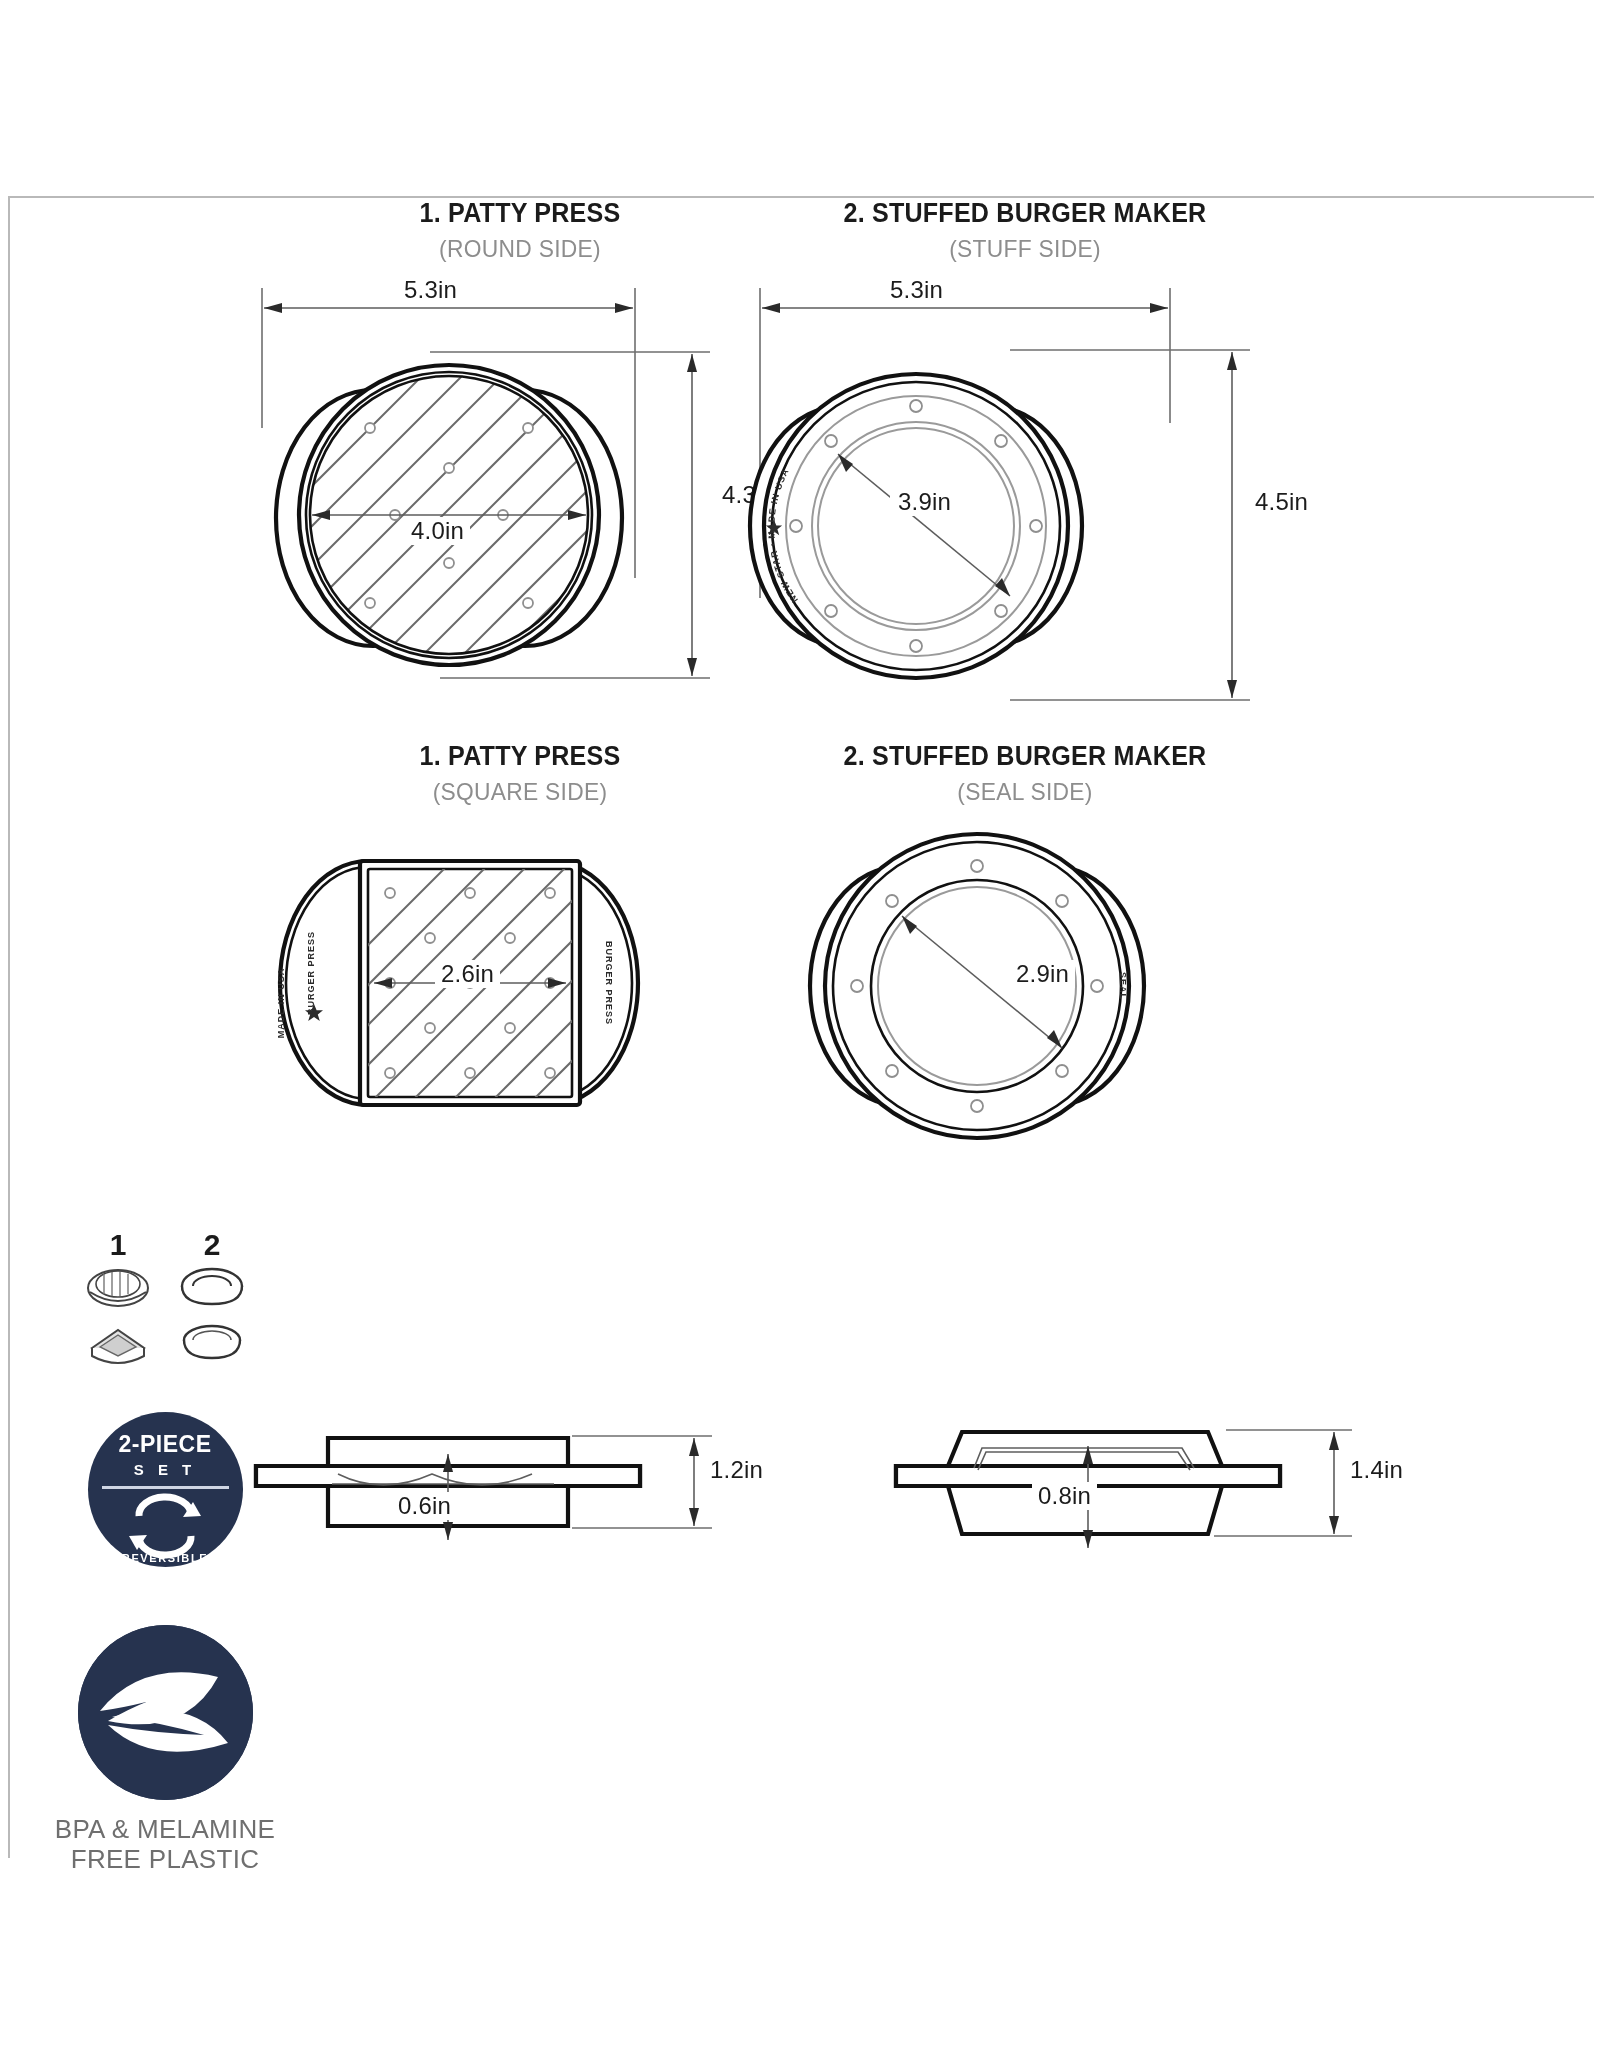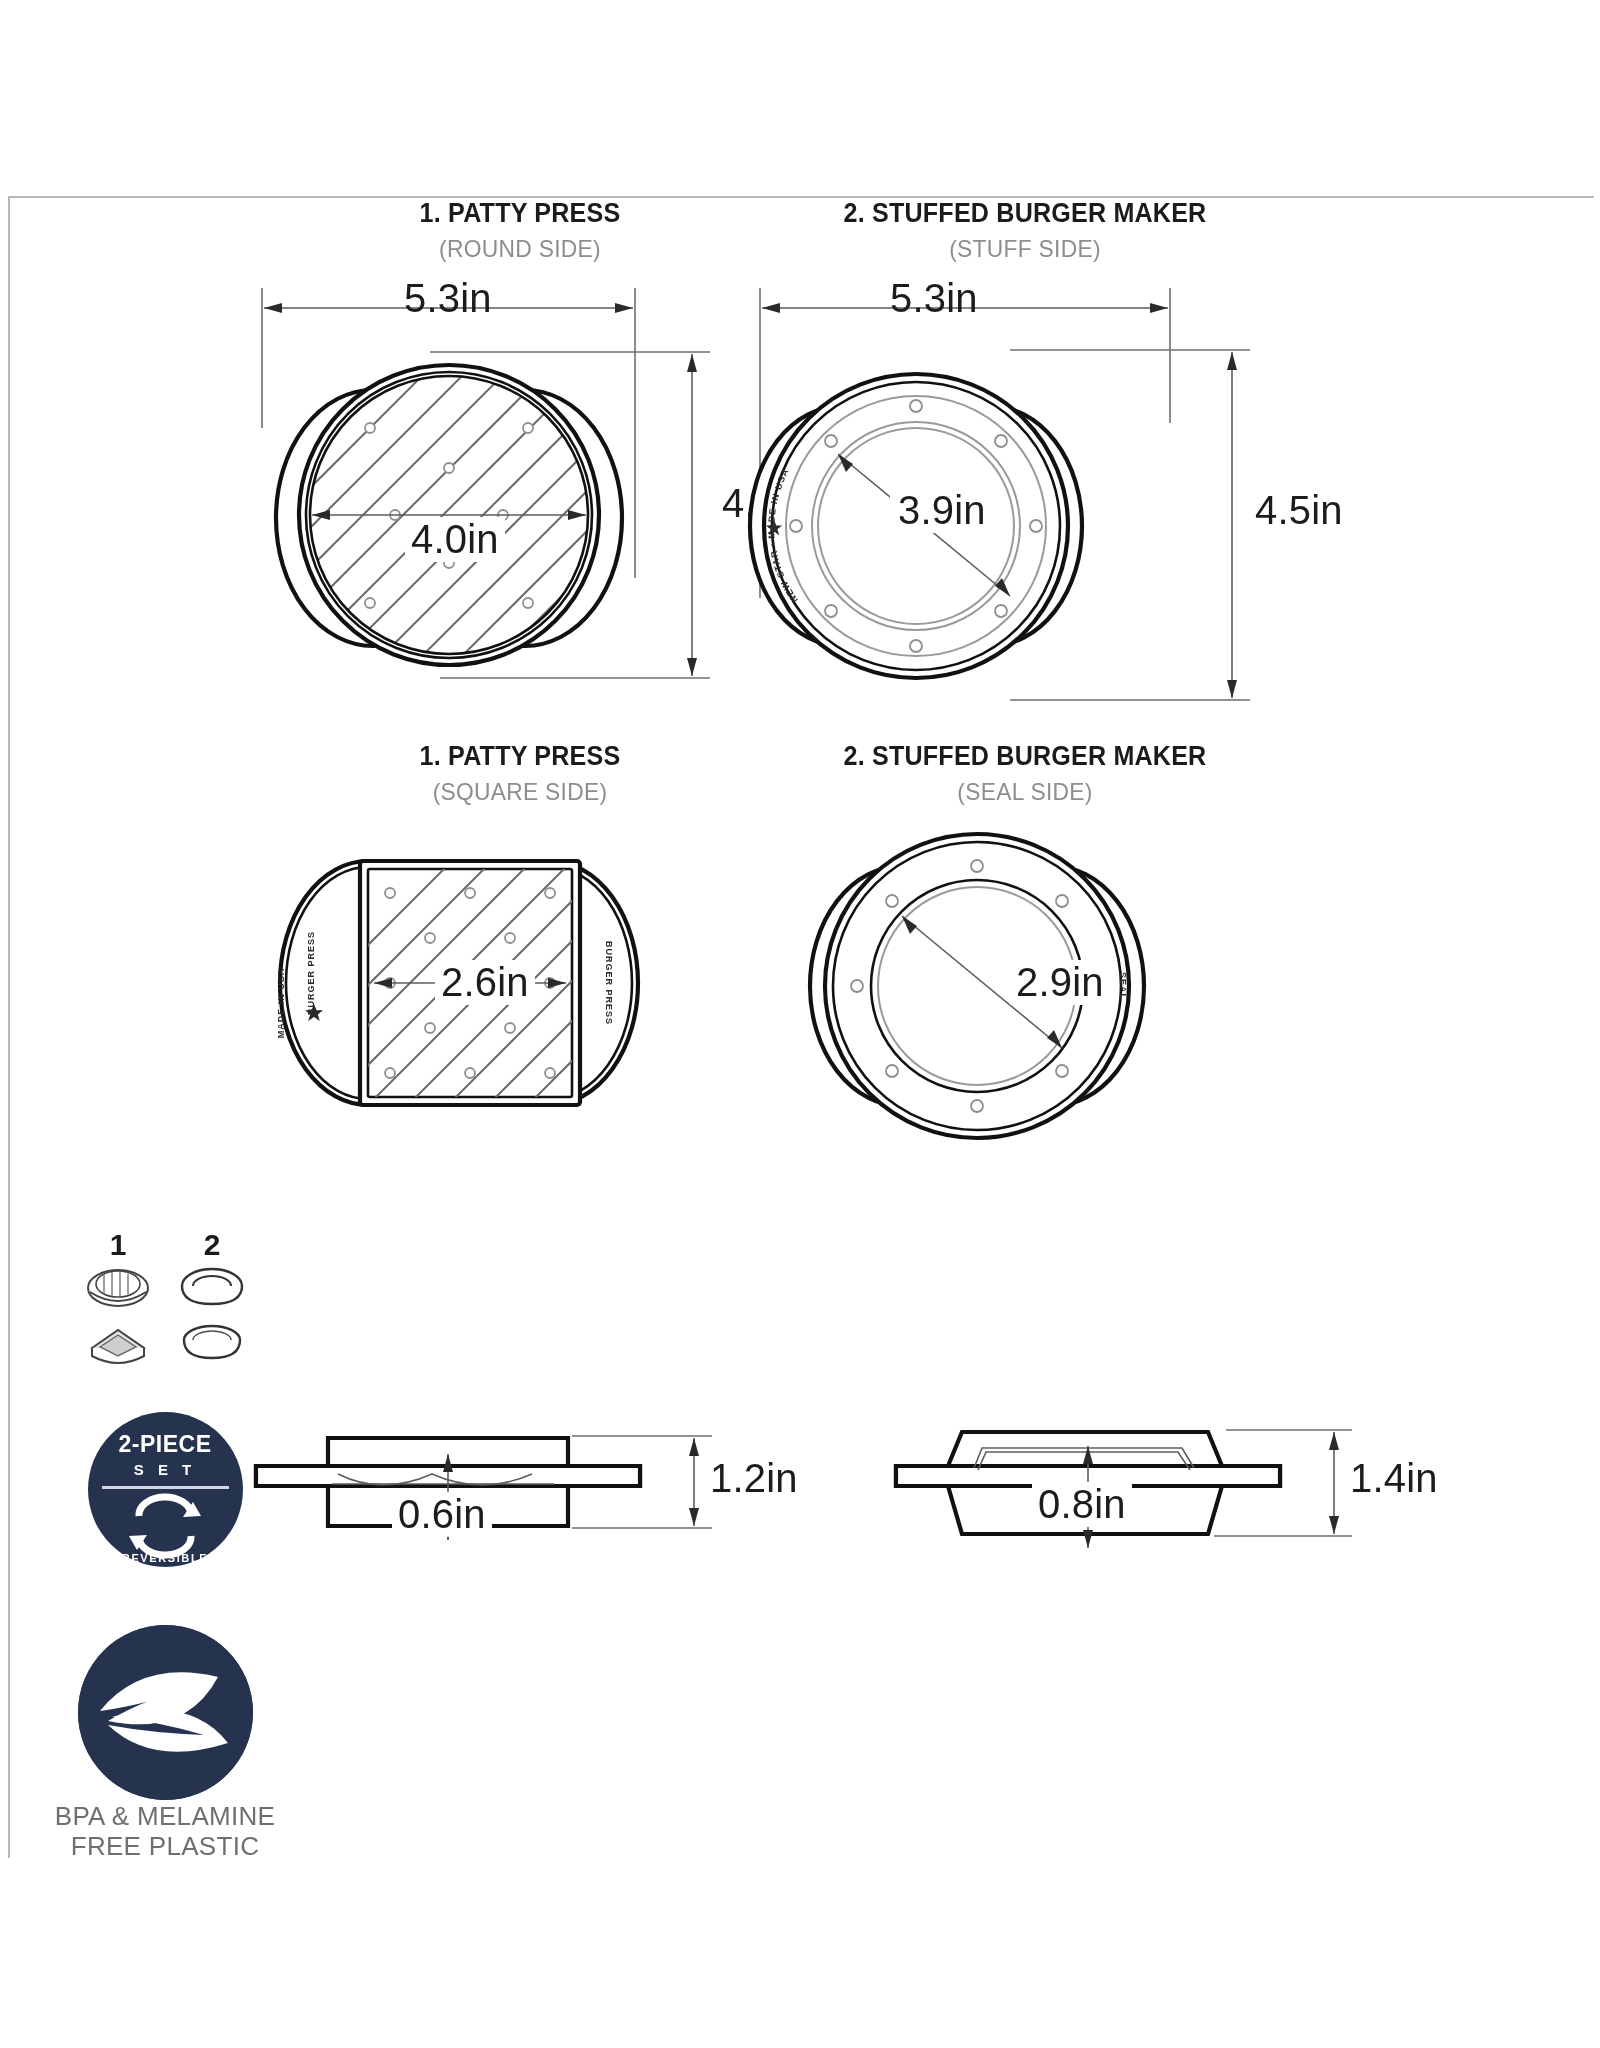--- a/index.html
+++ b/index.html
@@ -10,21 +10,21 @@
   
   #artboard{position:absolute;left:8px;top:196px;width:1584px;height:1660px;
             border-top:2px solid #b9b9b9;border-left:2px solid #b9b9b9;background:#fff;}
 
   .ttl{position:absolute;text-align:center;}
   .ttl .t1{font-size:27px;font-weight:bold;letter-spacing:.2px;color:#1b1b1b;white-space:nowrap;
            font-family:"Liberation Sans",sans-serif;transform:scaleX(.93);}
   .ttl .t2{font-size:24px;color:#8d8d8d;letter-spacing:.3px;margin-top:6px;white-space:nowrap;
            transform:scaleX(.95);}
 
-  .dimtxt{position:absolute;font-size:40px;color:#1c1c1c;white-space:nowrap;letter-spacing:.2px;}
+  .dimtxt{position:absolute;font-size:24px;color:#1c1c1c;white-space:nowrap;letter-spacing:.2px;}
 
   svg{display:block;overflow:visible;}
   .thin{stroke:#5d5d5d;stroke-width:1.6;fill:none;}
   .ext{stroke:#6e6e6e;stroke-width:1.6;fill:none;}
   .body{stroke:#111;stroke-width:4.2;fill:#fff;}
   .body2{stroke:#111;stroke-width:2.6;fill:none;}
   .inner{stroke:#9a9a9a;stroke-width:2;fill:none;}
   .hatch{stroke:#6a6a6a;stroke-width:2;fill:none;}
   .hole{stroke:#8f8f8f;stroke-width:1.8;fill:#fff;}
 
@@ -40,21 +40,21 @@
   #setbadge .bt1{position:absolute;top:19px;left:0;right:0;text-align:center;color:#fff;
                  font-size:23px;font-weight:bold;letter-spacing:.5px;}
   #setbadge .bt2{position:absolute;top:49px;left:0;right:0;text-align:center;color:#fff;
                  font-size:15px;font-weight:bold;letter-spacing:5px;}
   #setbadge .rule{position:absolute;top:74px;left:14px;right:14px;height:3px;background:#cfd6e4;}
   #setbadge .bt3{position:absolute;top:100px;left:0;right:0;text-align:center;color:#fff;
                  font-size:11px;font-weight:bold;letter-spacing:1.6px;z-index:3;margin-top:40px;}
   #setbadge .arrows{position:absolute;top:80px;left:0;right:0;display:flex;justify-content:center;}
 
   #bpabadge{width:175px;height:175px;margin:0 auto;}
-  #bpacap{margin-top:2px;text-align:center;font-size:26px;color:#6f6f6f;line-height:1.15;letter-spacing:.3px;}
+  #bpacap{margin-top:15px;text-align:center;font-size:26px;color:#6f6f6f;line-height:1.15;letter-spacing:.3px;}
 </style>
 </head>
 <body>
 
 <div id="frame">
 <div id="artboard">
 
   <div class="ttl" style="left:300px;top:0px;width:420px;">
     <div class="t1">1. PATTY PRESS</div>
     <div class="t2">(ROUND SIDE)</div>

